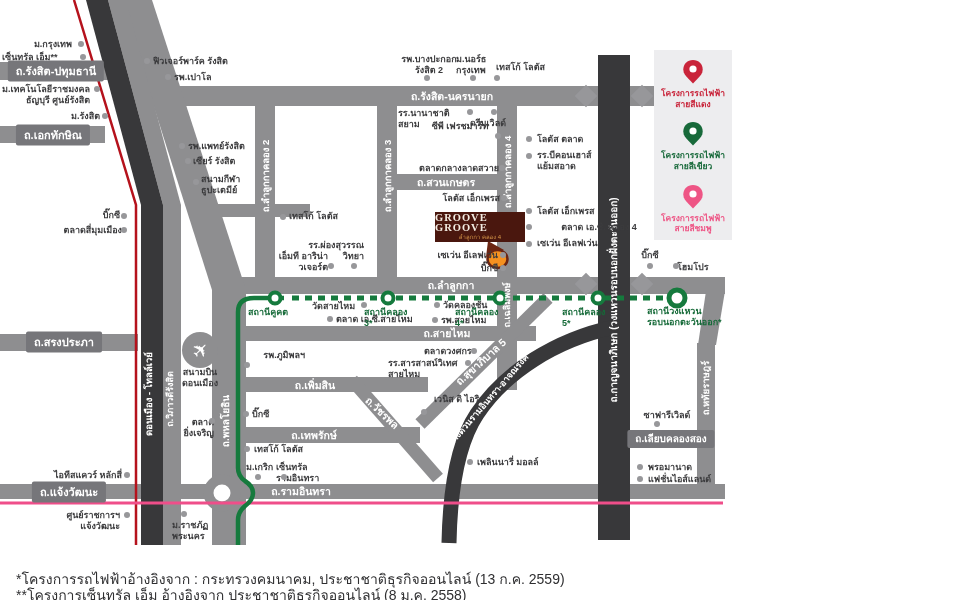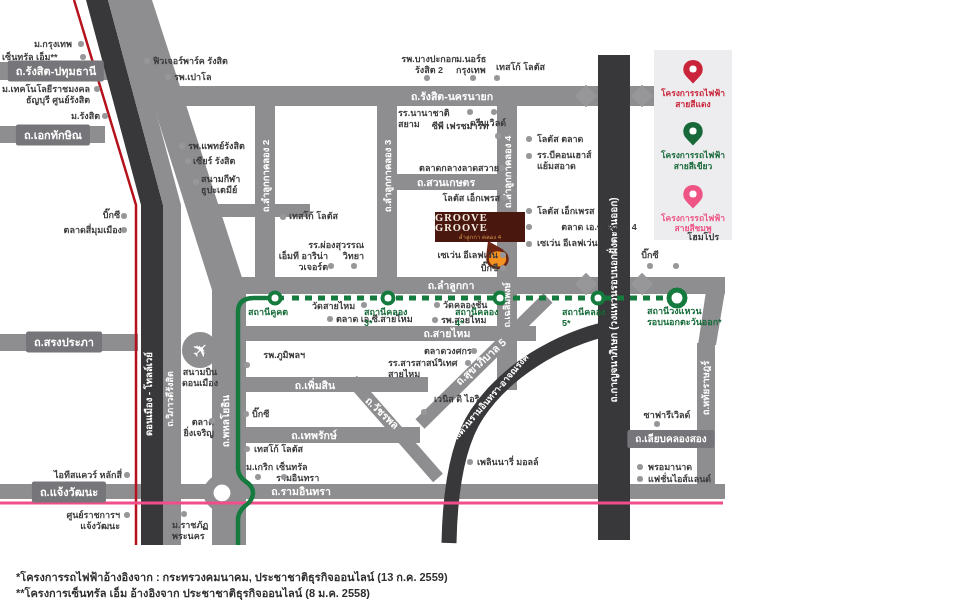--- a/index.html
+++ b/index.html
@@ -19,21 +19,21 @@
   .legend-item{display:flex;flex-direction:column;align-items:center;gap:3px;}
   .legend-label{font-size:8.5px;font-weight:bold;text-align:center;white-space:pre-line;line-height:1.25;}
   .logo{position:absolute;left:435px;top:212px;width:90px;height:30px;background:#4a170e;
         display:flex;flex-direction:column;align-items:center;justify-content:center;}
   .logo-title{font-family:"Liberation Serif","DejaVu Serif",serif;font-size:10.5px;
               font-weight:bold;color:#f3ece2;letter-spacing:1px;line-height:1;}
   .logo-sub{font-size:6px;color:#d9984a;line-height:1.3;}
   .airport{position:absolute;left:182px;top:332px;width:36px;height:36px;border-radius:50%;
            background:#8e8e90;display:flex;align-items:center;justify-content:center;}
   .airport span{color:#fff;font-size:20px;transform:rotate(-45deg);line-height:1;}
-  .footnote{position:absolute;left:16px;font-size:11px;font-weight:bold;color:#2f2f31;}
+  .footnote{position:absolute;left:16px;font-size:14px;font-weight:normal;color:#2f2f31;}
 </style>
 </head>
 <body>
 
 <div id="map">
 
   <svg id="roads" width="960" height="600" viewBox="0 0 960 600">
     <g fill="#8e8e90">
       <rect x="0" y="62" width="115" height="18"></rect>
       <rect x="0" y="126" width="105" height="17"></rect>
@@ -213,21 +213,21 @@
       <div class="poi" style="left: 560px; top: 222px; width: 78px; text-align: center;">ตลาด เอ.ซี. คลอง 4</div>
       <span class="dot" style="left: 526px; top: 224px;"></span>
       <div class="poi" style="left: 537px; top: 238px; width: 70px; text-align: left;">เซเว่น อีเลฟเว่น</div>
       <span class="dot" style="left: 526px; top: 241px;"></span>
       <div class="poi" style="left: 434px; top: 250px; width: 64px; text-align: right;">เซเว่น อีเลฟเว่น</div>
       <span class="dot" style="left: 500px; top: 252px;"></span>
       <div class="poi" style="left: 464px; top: 263px; width: 34px; text-align: right;">บิ๊กซี</div>
       <span class="dot" style="left: 500px; top: 265px;"></span>
       <div class="poi" style="left: 637px; top: 250px; width: 26px; text-align: center;">บิ๊กซี</div>
       <span class="dot" style="left: 647px; top: 263px;"></span>
-      <div class="poi" style="left: 658px; top: 232px; width: 42px; text-align: right; padding-left: 19px;">โฮมโปร</div>
+      <div class="poi" style="left: 658px; top: 262px; width: 42px; text-align: left; padding-left: 19px;">โฮมโปร</div>
       <span class="dot" style="left: 673px; top: 263px;"></span>
       <div class="poi" style="left: 312px; top: 301px; width: 50px; text-align: left;">วัดสายไหม</div>
       <span class="dot" style="left: 361px; top: 302px;"></span>
       <div class="poi" style="left: 336px; top: 314px; width: 82px; text-align: left;">ตลาด เอ.ซี.สายไหม</div>
       <span class="dot" style="left: 327px; top: 316px;"></span>
       <div class="poi" style="left: 443px; top: 300px; width: 52px; text-align: left;">วัดคลองชัน</div>
       <span class="dot" style="left: 434px; top: 302px;"></span>
       <div class="poi" style="left: 441px; top: 315px; width: 54px; text-align: left;">รพ.สายไหม</div>
       <span class="dot" style="left: 432px; top: 317px;"></span>
       <div class="poi" style="left: 250px; top: 350px; width: 55px; text-align: right;">รพ.ภูมิพลฯ</div>

